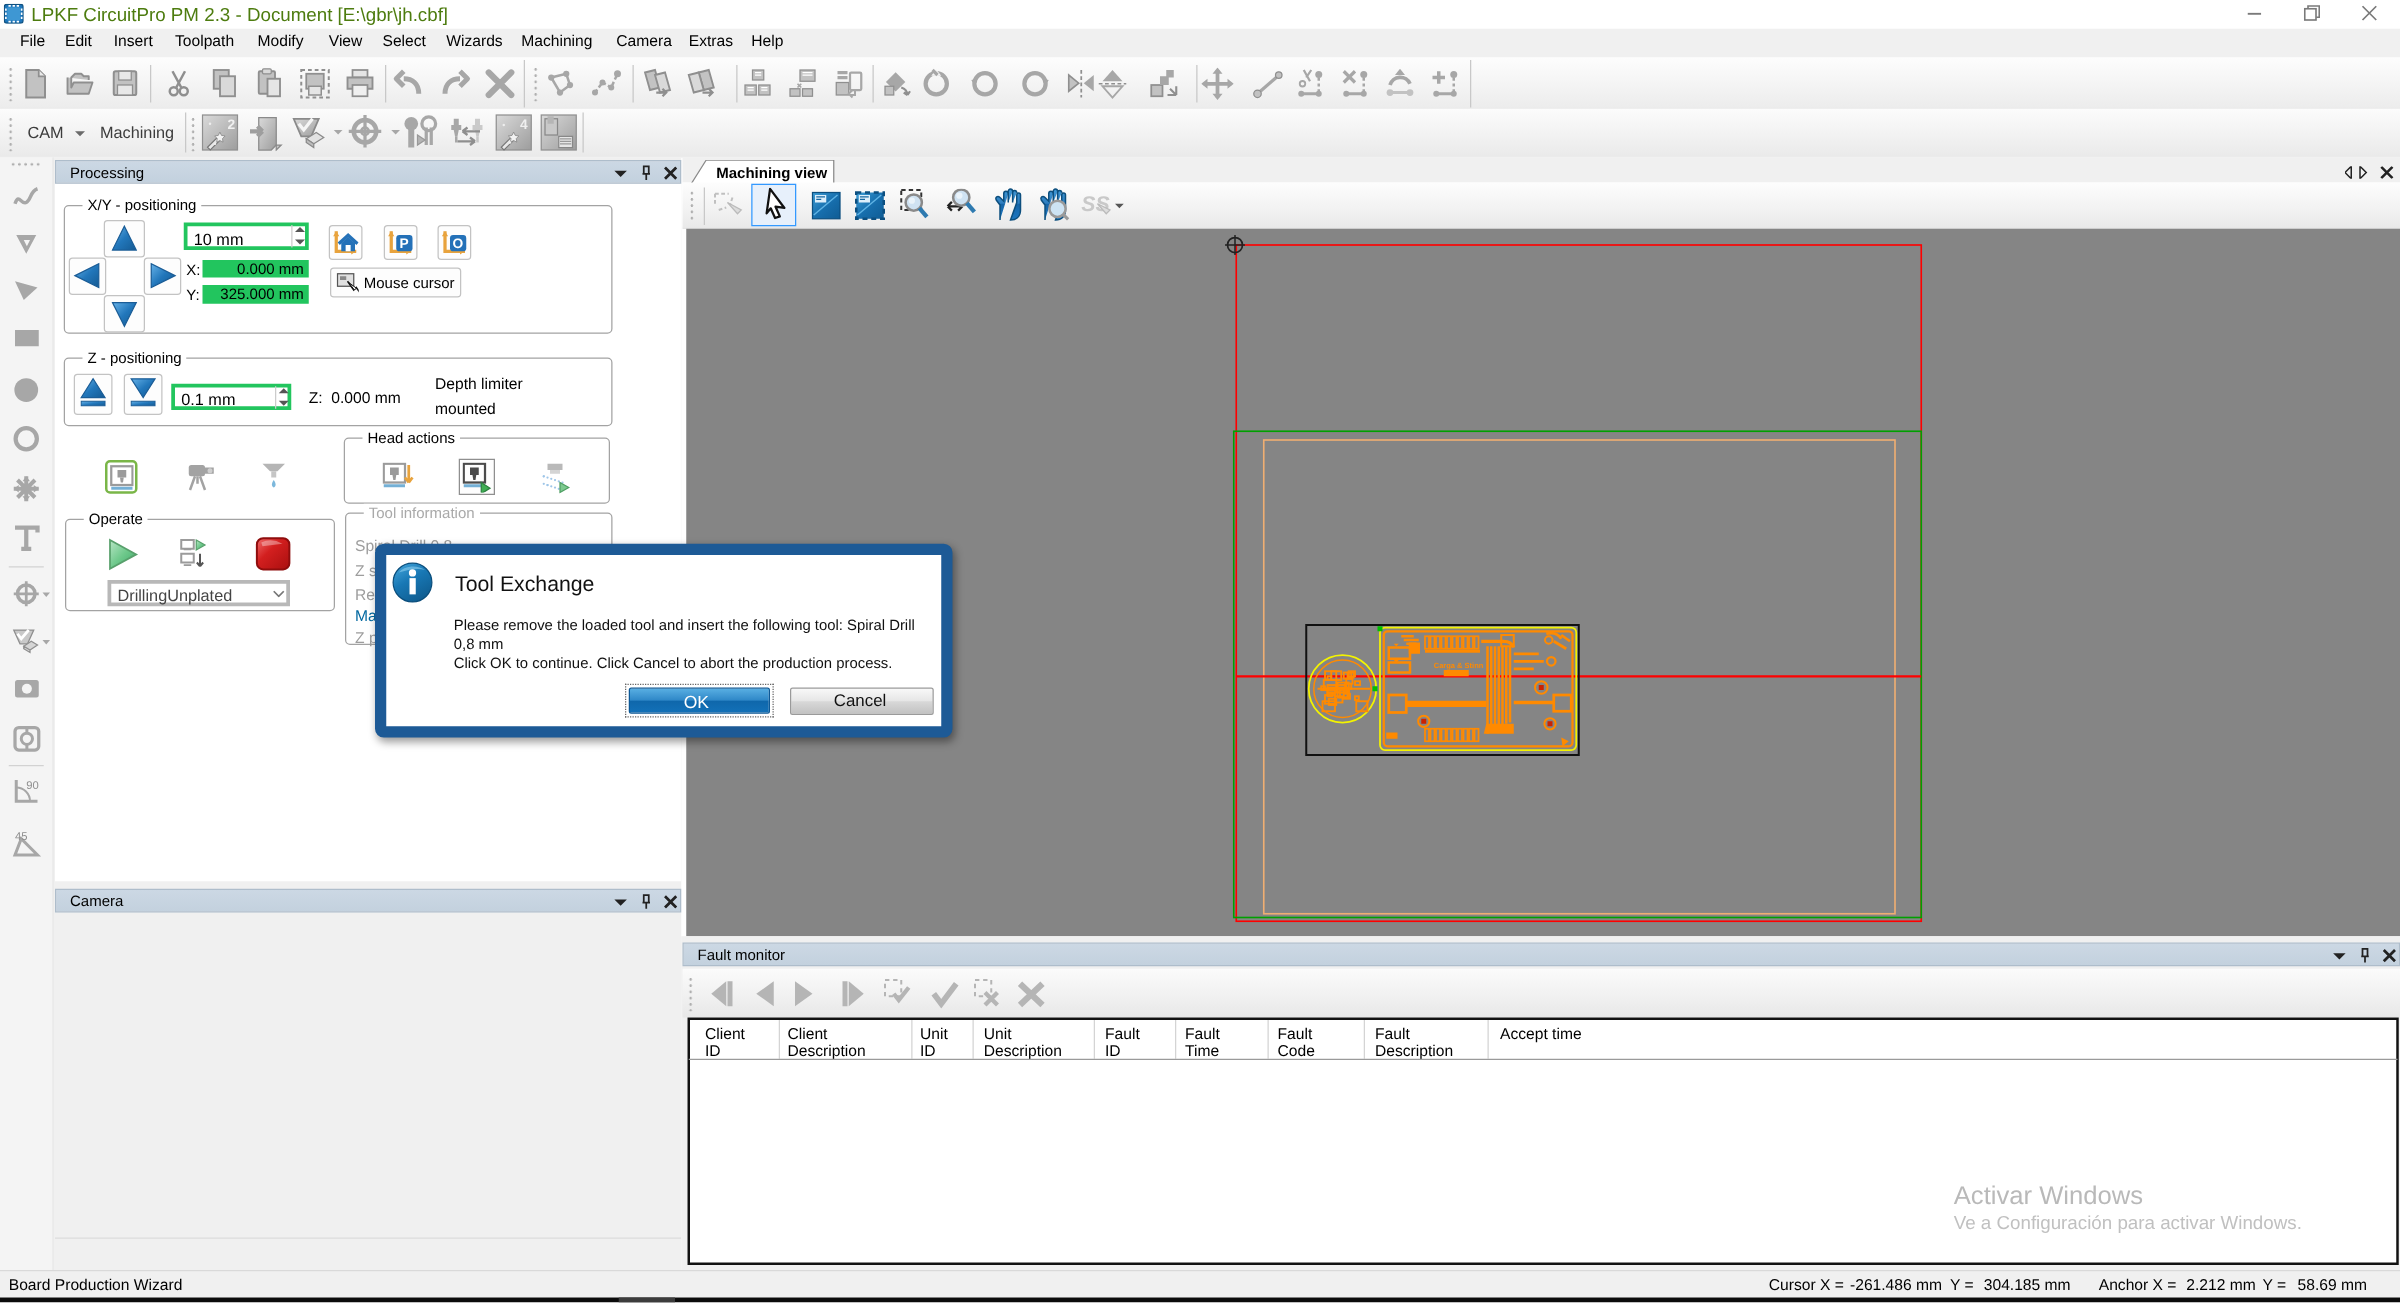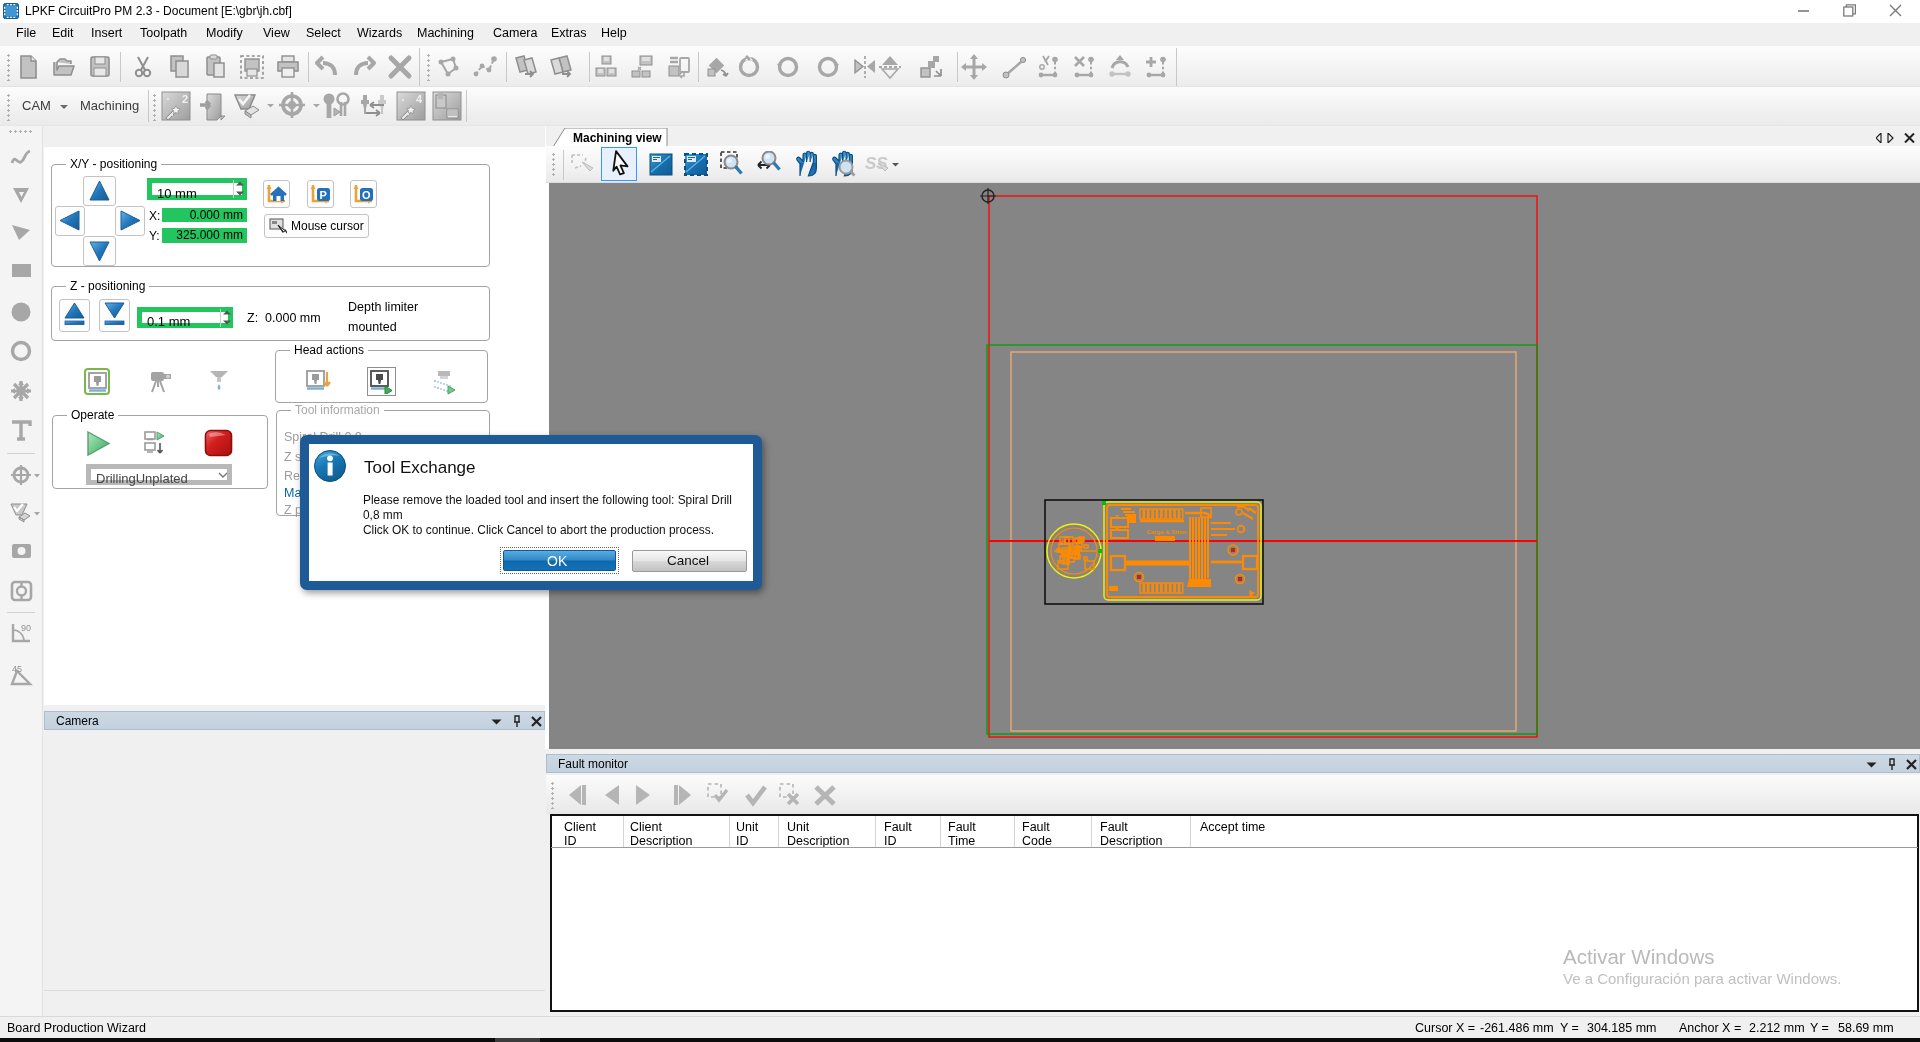--- a/index.html
+++ b/index.html
@@ -1,33 +1,33 @@
 <!DOCTYPE html>
 <html><head><meta charset="utf-8"><style>
 * { margin:0; padding:0; box-sizing:border-box; }
 html,body { width:1920px; height:1042px; overflow:hidden; font-family:"Liberation Sans", sans-serif; background:#fff; }
 .abs { position:absolute; }
 #app { position:relative; width:1920px; height:1042px; background:#fff; }
-#titletext { left:25px; top:4px; font-size:12px; color:#000000; }
+#titletext { left:25px; top:4px; font-size:15px; color:#4d7c0f; }
 #menubar { left:0; top:23px; width:1920px; height:23px; background:#f0f0f0; font-size:12.5px; color:#000; }
 .mitem { position:absolute; top:3px; }
 #toolbar1 { left:0; top:46px; width:1920px; height:41px; background:linear-gradient(#fdfdfd,#f3f3f3 60%,#ececec); border-bottom:1px solid #e2e2e2; }
 #toolbar2 { left:0; top:87px; width:1920px; height:39px; background:linear-gradient(#fcfcfc,#f1f1f1 60%,#eaeaea); border-bottom:1px solid #e6e6e6; }
 .tsep { position:absolute; width:1px; background:#c8c8c8; }
 .dots { position:absolute; width:3px; background-image:radial-gradient(circle, #b0b0b0 1px, transparent 1.2px); background-size:3px 5px; }
 #lefttb { left:0; top:126px; width:43px; height:890px; background:#f4f4f4; border-right:1px solid #e3e3e3; }
 #procpanel { left:43px; top:126px; width:502px; height:890px; background:#f0f0f0; }
 .panelhdr { position:absolute; height:19px; background:linear-gradient(#ccd8e4,#c3d1de); border:1px solid #aebdcb; font-size:12px; color:#000; }
 .panelhdr .t { position:absolute; left:11px; top:2px; }
 #procbody { left:44px; top:147px; width:501px; height:558px; background:#fff; }
 .grp { position:absolute; border:1px solid #a3a3a3; border-radius:4px; }
 .grp .lbl { position:absolute; top:-8px; left:14px; background:#fff; padding:0 4px; font-size:12px; color:#000; }
 .grp .lbl.dis { color:#a9a9a9; }
 .btn3d { position:absolute; background:#fdfdfd; border:1px solid #c3c3c3; border-radius:3px; }
-.spin { position:absolute; background:#fff; border:5px solid #22c55e; font-size:13px; color:#000; }
+.spin { position:absolute; background:#fff; border:3px solid #22c55e; font-size:13px; color:#000; }
 .ofield { position:absolute; background:#22c55e; font-size:12px; color:#000; text-align:right; padding-right:4px; }
 #tabrow { left:546px; top:126px; width:1374px; height:20px; background:#f0f0f0; }
 #viewtb { left:546px; top:146px; width:1374px; height:37px; background:linear-gradient(#fdfdfd,#f0f0f0 70%,#e9e9e9); border-bottom:1px solid #dcdcdc; }
 #viewport { left:549px; top:183px; width:1371px; height:566px; background:#858585; }
 #fmpanel { left:545px; top:749px; width:1375px; height:267px; background:#f0f0f0; }
 #statusbar { left:0; top:1016px; width:1920px; height:22px; background:#f0f0f0; border-top:1px solid #d9d9d9; font-size:12.5px; color:#000; }
 #blackstrip { left:0; top:1038px; width:1920px; height:4px; background:#0c0c0c; }
 #dlg { left:300px; top:435px; width:462px; height:155px; background:#fff; border:9px solid #1d5a96; border-radius:7px; box-shadow:2px 3px 7px rgba(0,0,0,0.4); }
 #wm1 { left:1563px; top:945px; font-size:20.5px; color:#b9b9b9; }
 #wm2 { left:1563px; top:970px; font-size:15px; color:#c0c0c0; }
@@ -426,20 +426,32 @@
 <svg class="abs" style="left:33px;top:473px" width="8" height="6" viewBox="0 0 8 6">
       <path d="M1 1 l3 3.5 L7 1 z" fill="#a7a7a7"></path>
     </svg>
 <svg class="abs" style="left:33px;top:511px" width="8" height="6" viewBox="0 0 8 6">
       <path d="M1 1 l3 3.5 L7 1 z" fill="#a7a7a7"></path>
     </svg>
 <div class="abs" style="left:7px;top:453px;width:28px;height:1px;background:#d2d2d2"></div>
 <div class="abs" style="left:7px;top:612px;width:28px;height:1px;background:#d2d2d2"></div>
 <div id="procpanel" class="abs"></div>
 <div id="procbody" class="abs"></div>
+<div class="panelhdr" style="left:44px; top:128px; width:501px;">
+      <span class="t">Processing</span>
+      <svg class="abs" style="left:446px;top:7px" width="11" height="6" viewBox="0 0 11 6">
+        <path d="M0.5 0.5 h10 l-5 5 z" fill="#222"></path>
+      </svg>
+      <svg class="abs" style="left:467px;top:3px" width="10" height="13" viewBox="0 0 10 13">
+        <path d="M3 1 h4 v6 h-4 z M2 7 h6 M5 7 v5" stroke="#222" stroke-width="1.4" fill="none"></path>
+      </svg>
+      <svg class="abs" style="left:486px;top:4px" width="11" height="11" viewBox="0 0 11 11">
+        <path d="M1 1 l9 9 M10 1 l-9 9" stroke="#222" stroke-width="2.2"></path>
+      </svg>
+    </div>
 <div class="grp" style="left:51px;top:164px;width:439px;height:103px">
       <span class="lbl">X/Y - positioning</span>
     </div>
 <div class="btn3d" style="left:83px;top:176px;width:33px;height:30px"></div>
 <svg class="abs" style="left:89px;top:179px" width="21" height="23" viewBox="0 0 21 23">
       <path d="M10.5 2 L20 21 L1 21 z" fill="url(#bluetri)" stroke="#1b5d97" stroke-width="1"></path>
     </svg>
 <div class="btn3d" style="left:55px;top:206px;width:30px;height:30px"></div>
 <svg class="abs" style="left:58px;top:210px" width="23" height="21" viewBox="0 0 23 21">
       <path d="M2 10.5 L21 1 L21 20 z" fill="url(#bluetri)" stroke="#1b5d97" stroke-width="1"></path>

